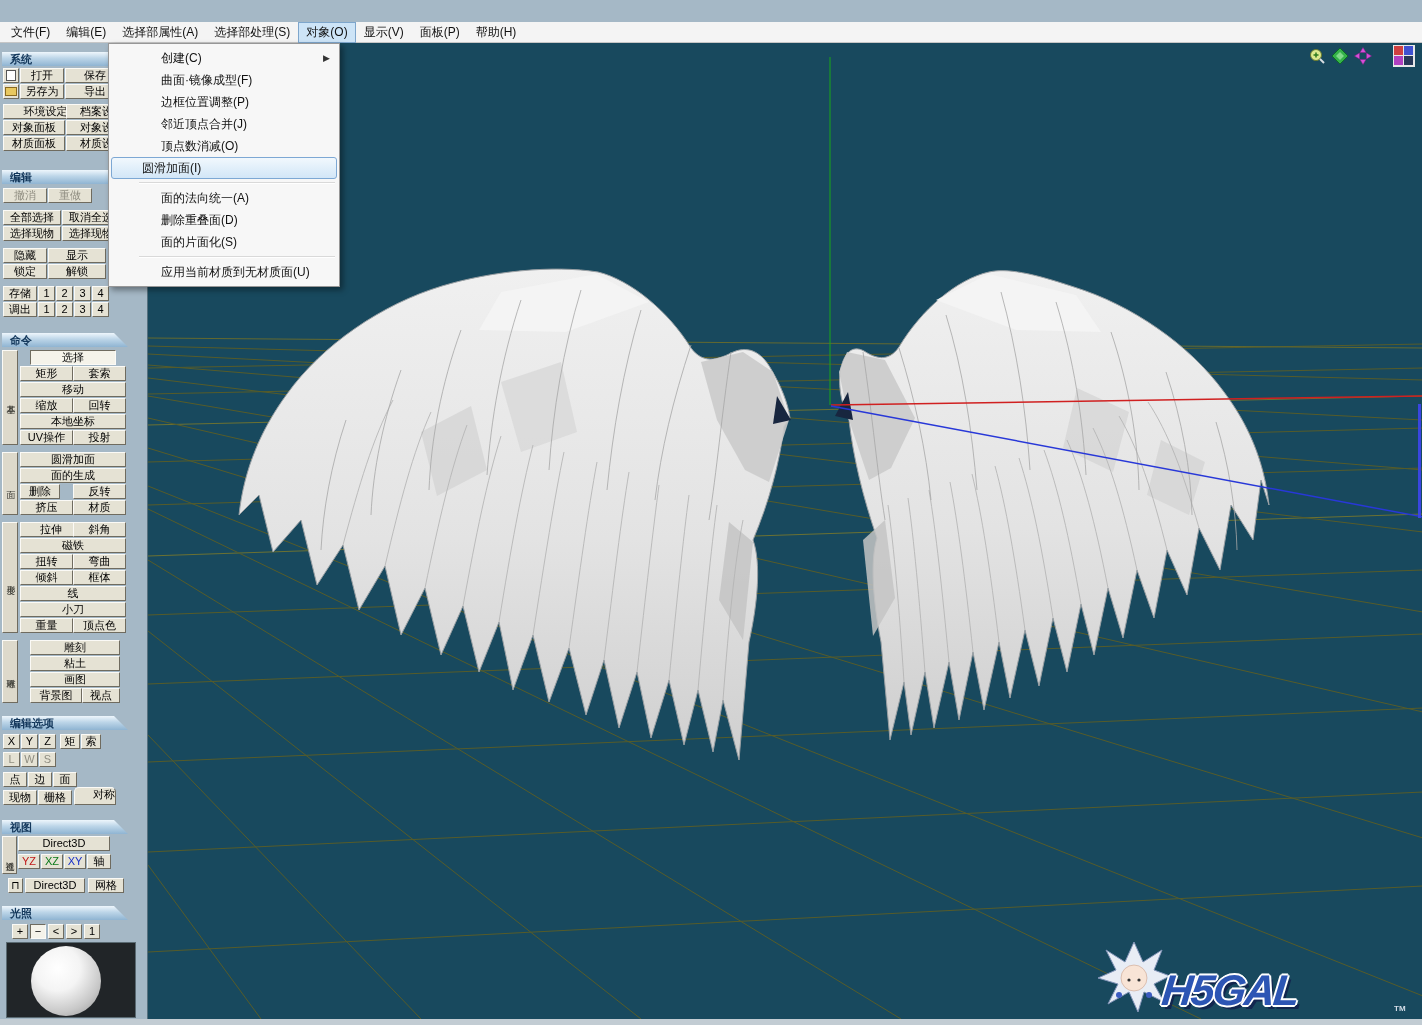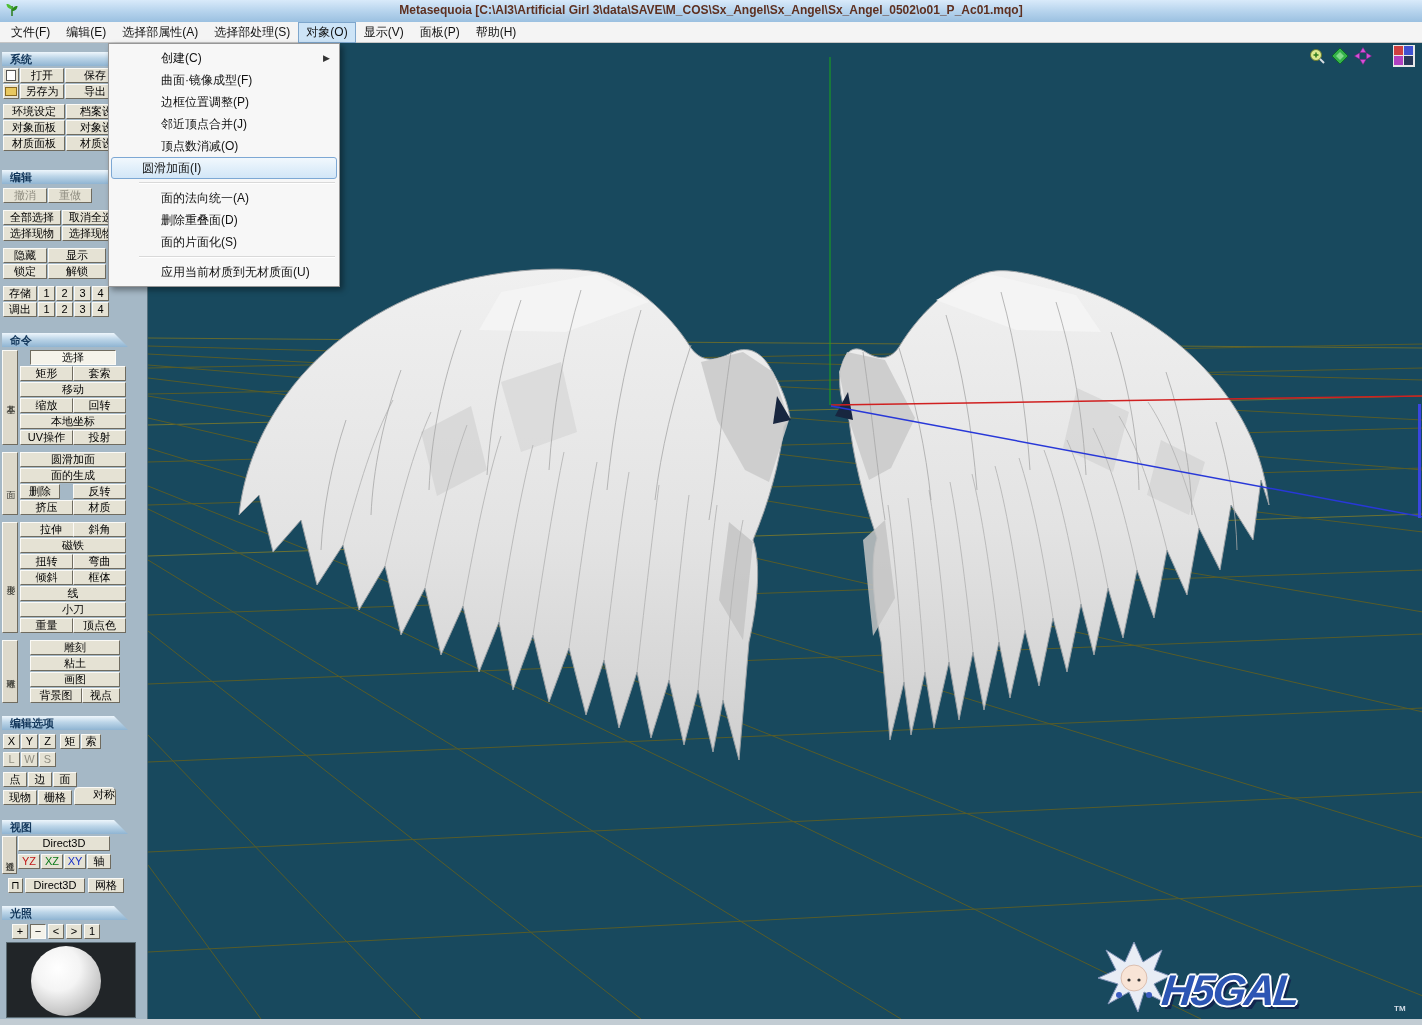--- a/index.html
+++ b/index.html
@@ -178,28 +178,20 @@
     <polygon points="38,4 47,24 66,12 58,32 74,38 58,46 68,64 48,54 42,74 33,54 12,66 22,46 2,40 20,32 10,12 29,24" fill="#e8edf5" stroke="#8294b8" stroke-width="1"></polygon>
     <circle cx="38" cy="40" r="13" fill="#f8e4d6" stroke="#caa28e" stroke-width="0.6"></circle>
     <circle cx="33" cy="42" r="1.6" fill="#333"></circle>
       <circle cx="43" cy="42" r="1.6" fill="#333"></circle>
     <circle cx="23" cy="57" r="3" fill="#3b5bc0"></circle>
       <circle cx="53" cy="57" r="3" fill="#3b5bc0"></circle>
   </svg>
   <div class="h5gal">H5GAL</div>
   <div class="h5gal-tm">TM</div>
 
-  <div class="titlebar">
-    <svg class="app-icon" width="16" height="16">
-      <path d="M8 14 C8 10 8 8 8 4" stroke="#2a7a1a" stroke-width="1.5" fill="none"></path>
-      <path d="M8 7 C5 7 2.5 5 2.5 2 C5.5 2 8 3.5 8 7 Z" fill="#4fbe34"></path>
-      <path d="M8 9 C11 9 13.5 7 13.5 4 C10.5 4 8 5.5 8 9 Z" fill="#2a8a1a"></path>
-    </svg>
-    <div class="title-text">Metasequoia [C:\AI3\Artificial Girl 3\data\SAVE\M_COS\Sx_Angel\Sx_Angel\Sx_Angel_0502\o01_P_Ac01.mqo]</div>
-  </div>
 
   <div class="menubar">
     <span class="menu-item">文件(F)</span>
     <span class="menu-item">编辑(E)</span>
     <span class="menu-item">选择部属性(A)</span>
     <span class="menu-item">选择部处理(S)</span>
     <span class="menu-item active">对象(O)</span>
     <span class="menu-item">显示(V)</span>
     <span class="menu-item">面板(P)</span>
     <span class="menu-item">帮助(H)</span>
@@ -227,21 +219,21 @@
   <div class="btn" style="left:3px;top:68px;width:16px;">
       <span class="docglyph"></span>
     </div>
   <div class="btn" style="left:3px;top:84px;width:16px;">
       <span class="folderglyph"></span>
     </div>
   <div class="btn" style="left:20px;top:68px;width:44px;">打开</div>
   <div class="btn" style="left:65px;top:68px;width:60px;">保存</div>
   <div class="btn" style="left:20px;top:84px;width:44px;">另存为</div>
   <div class="btn" style="left:65px;top:84px;width:60px;">导出</div>
-  <div class="btn" style="left:3px;top:104px;width:62px;text-align:center;">环境设定</div>
+  <div class="btn" style="left:3px;top:104px;width:85px;text-align:center;">环境设定</div>
   <div class="btn" style="left:66px;top:104px;width:72px;">档案设置</div>
   <div class="btn" style="left:3px;top:120px;width:62px;">对象面板</div>
   <div class="btn" style="left:66px;top:120px;width:72px;">对象设置</div>
   <div class="btn" style="left:3px;top:136px;width:62px;">材质面板</div>
   <div class="btn" style="left:66px;top:136px;width:72px;">材质设置</div>
 
   <div class="phead" style="left:2px;top:170px;">编辑</div>
   <div class="btn dis" style="left:3px;top:188px;width:44px;">撤消</div>
   <div class="btn dis" style="left:48px;top:188px;width:44px;">重做</div>
   <div class="btn" style="left:3px;top:210px;width:58px;">全部选择</div>

